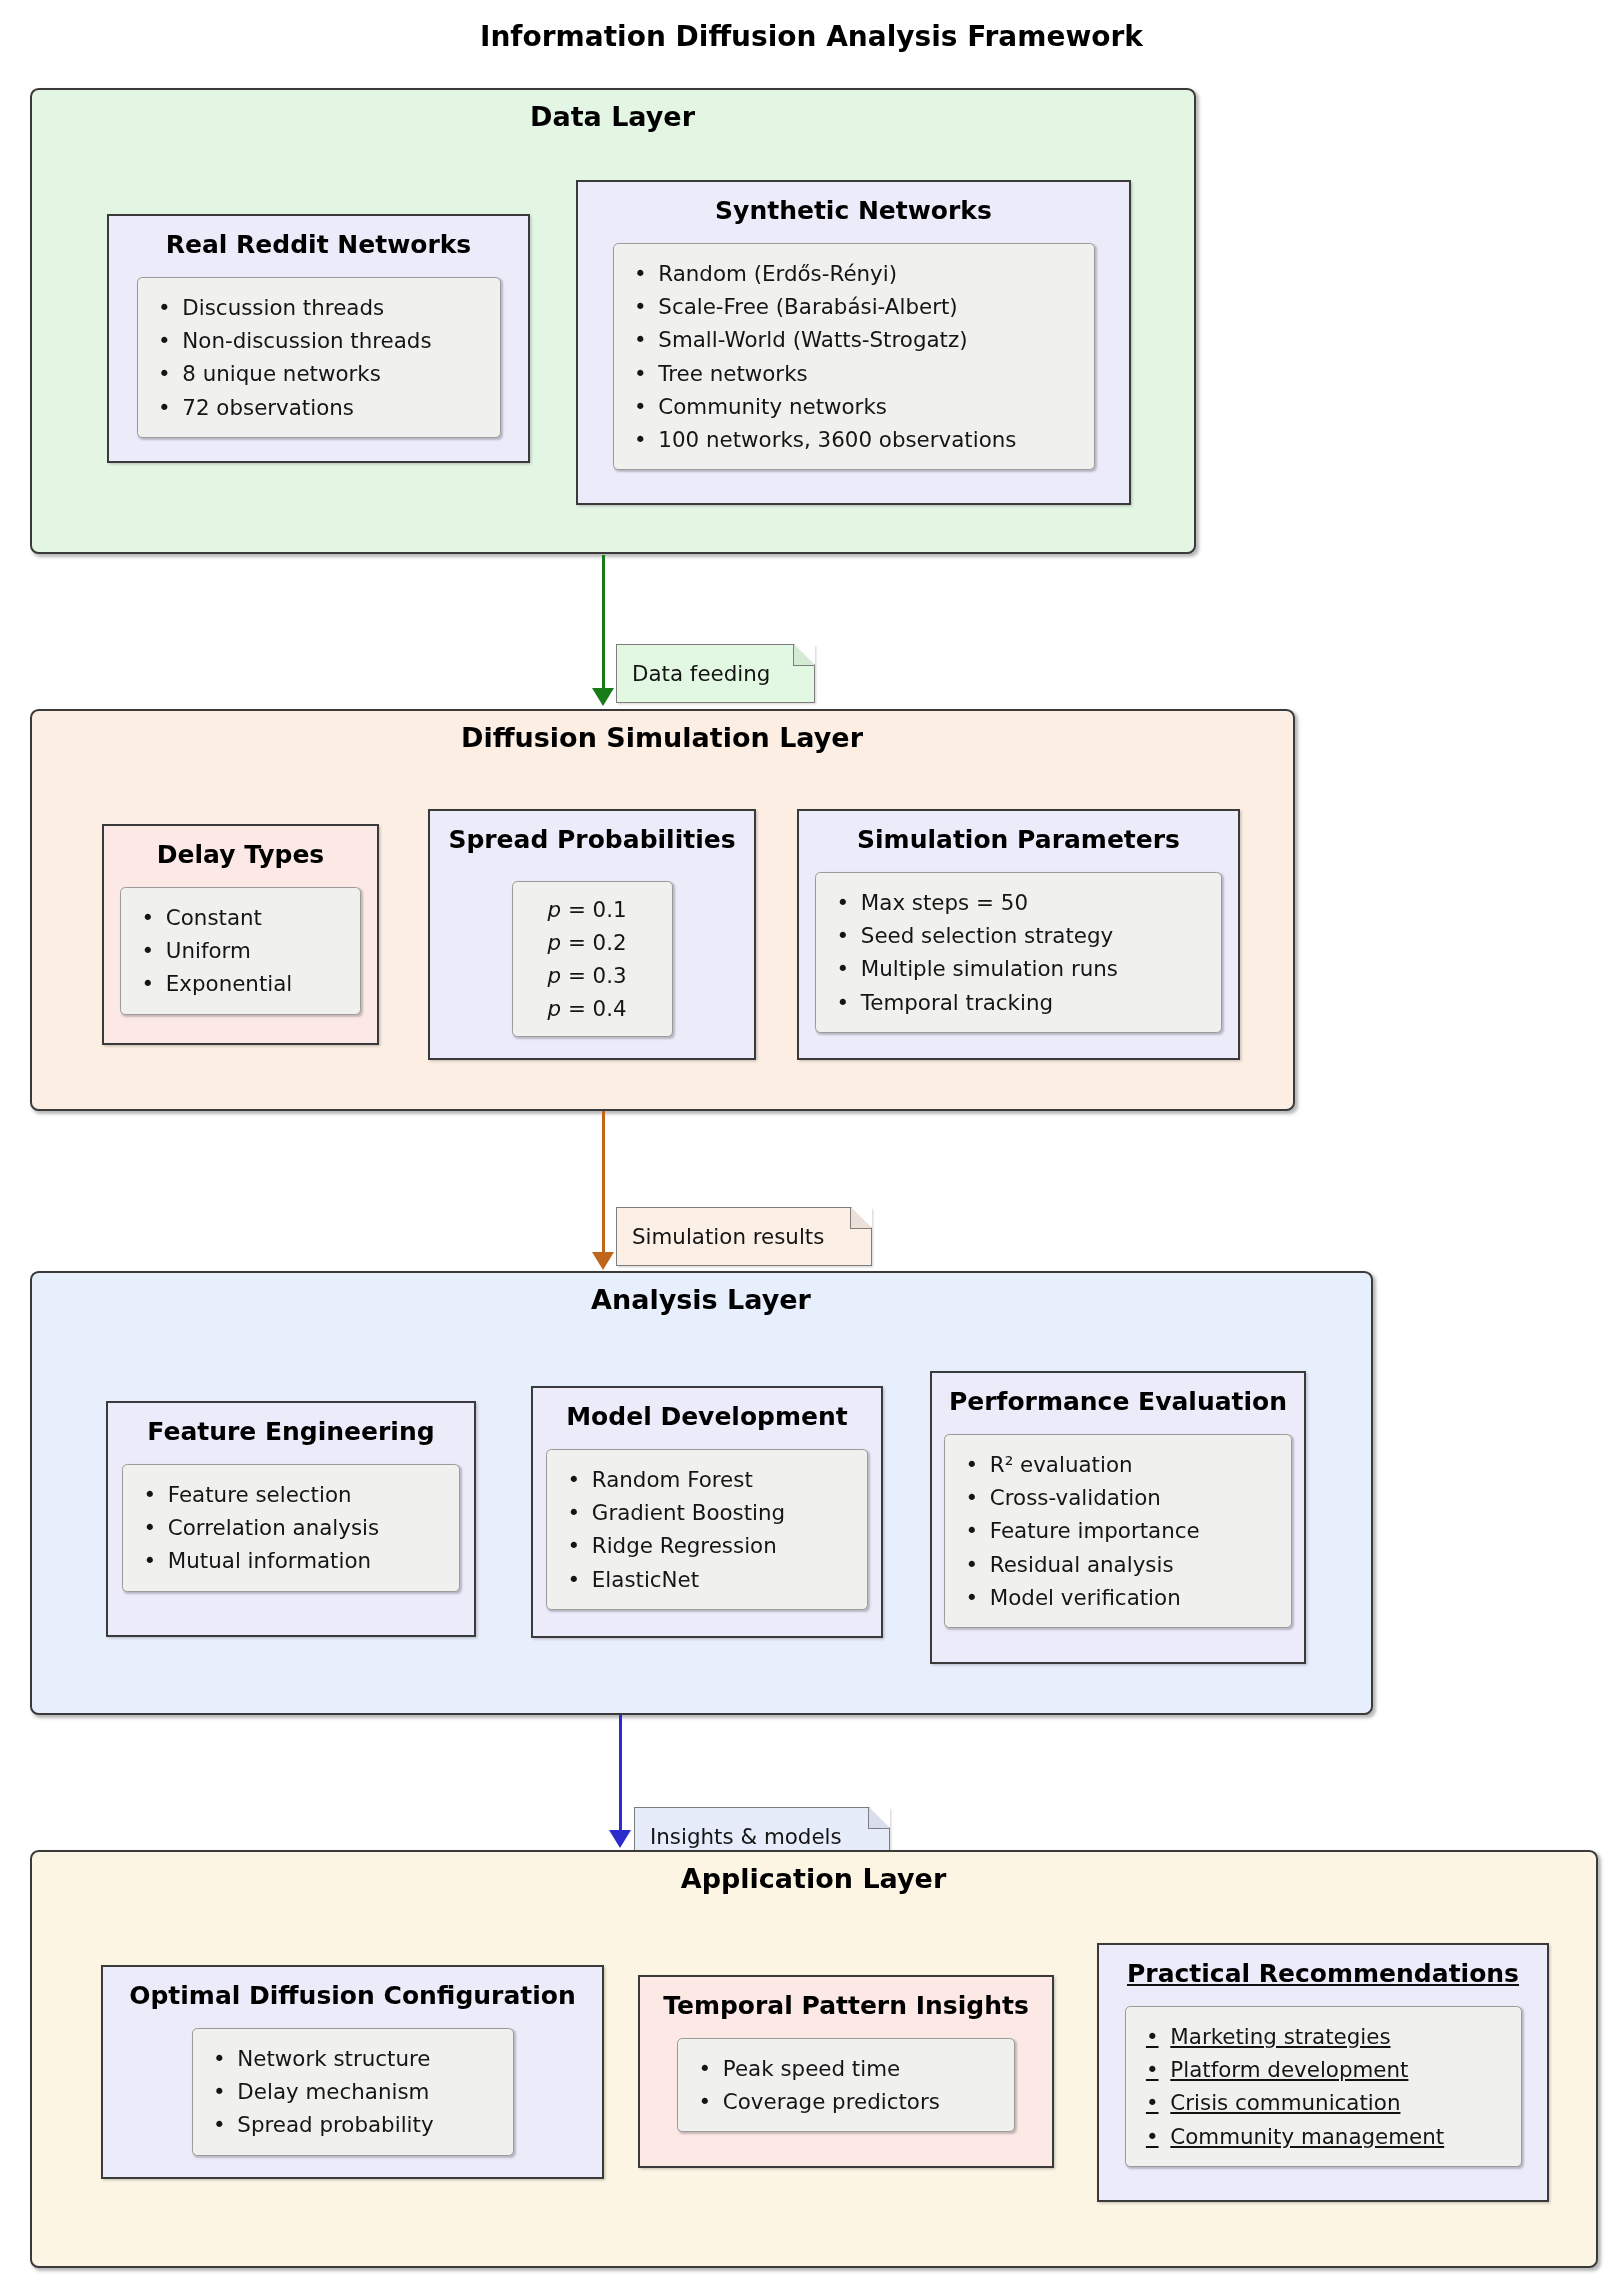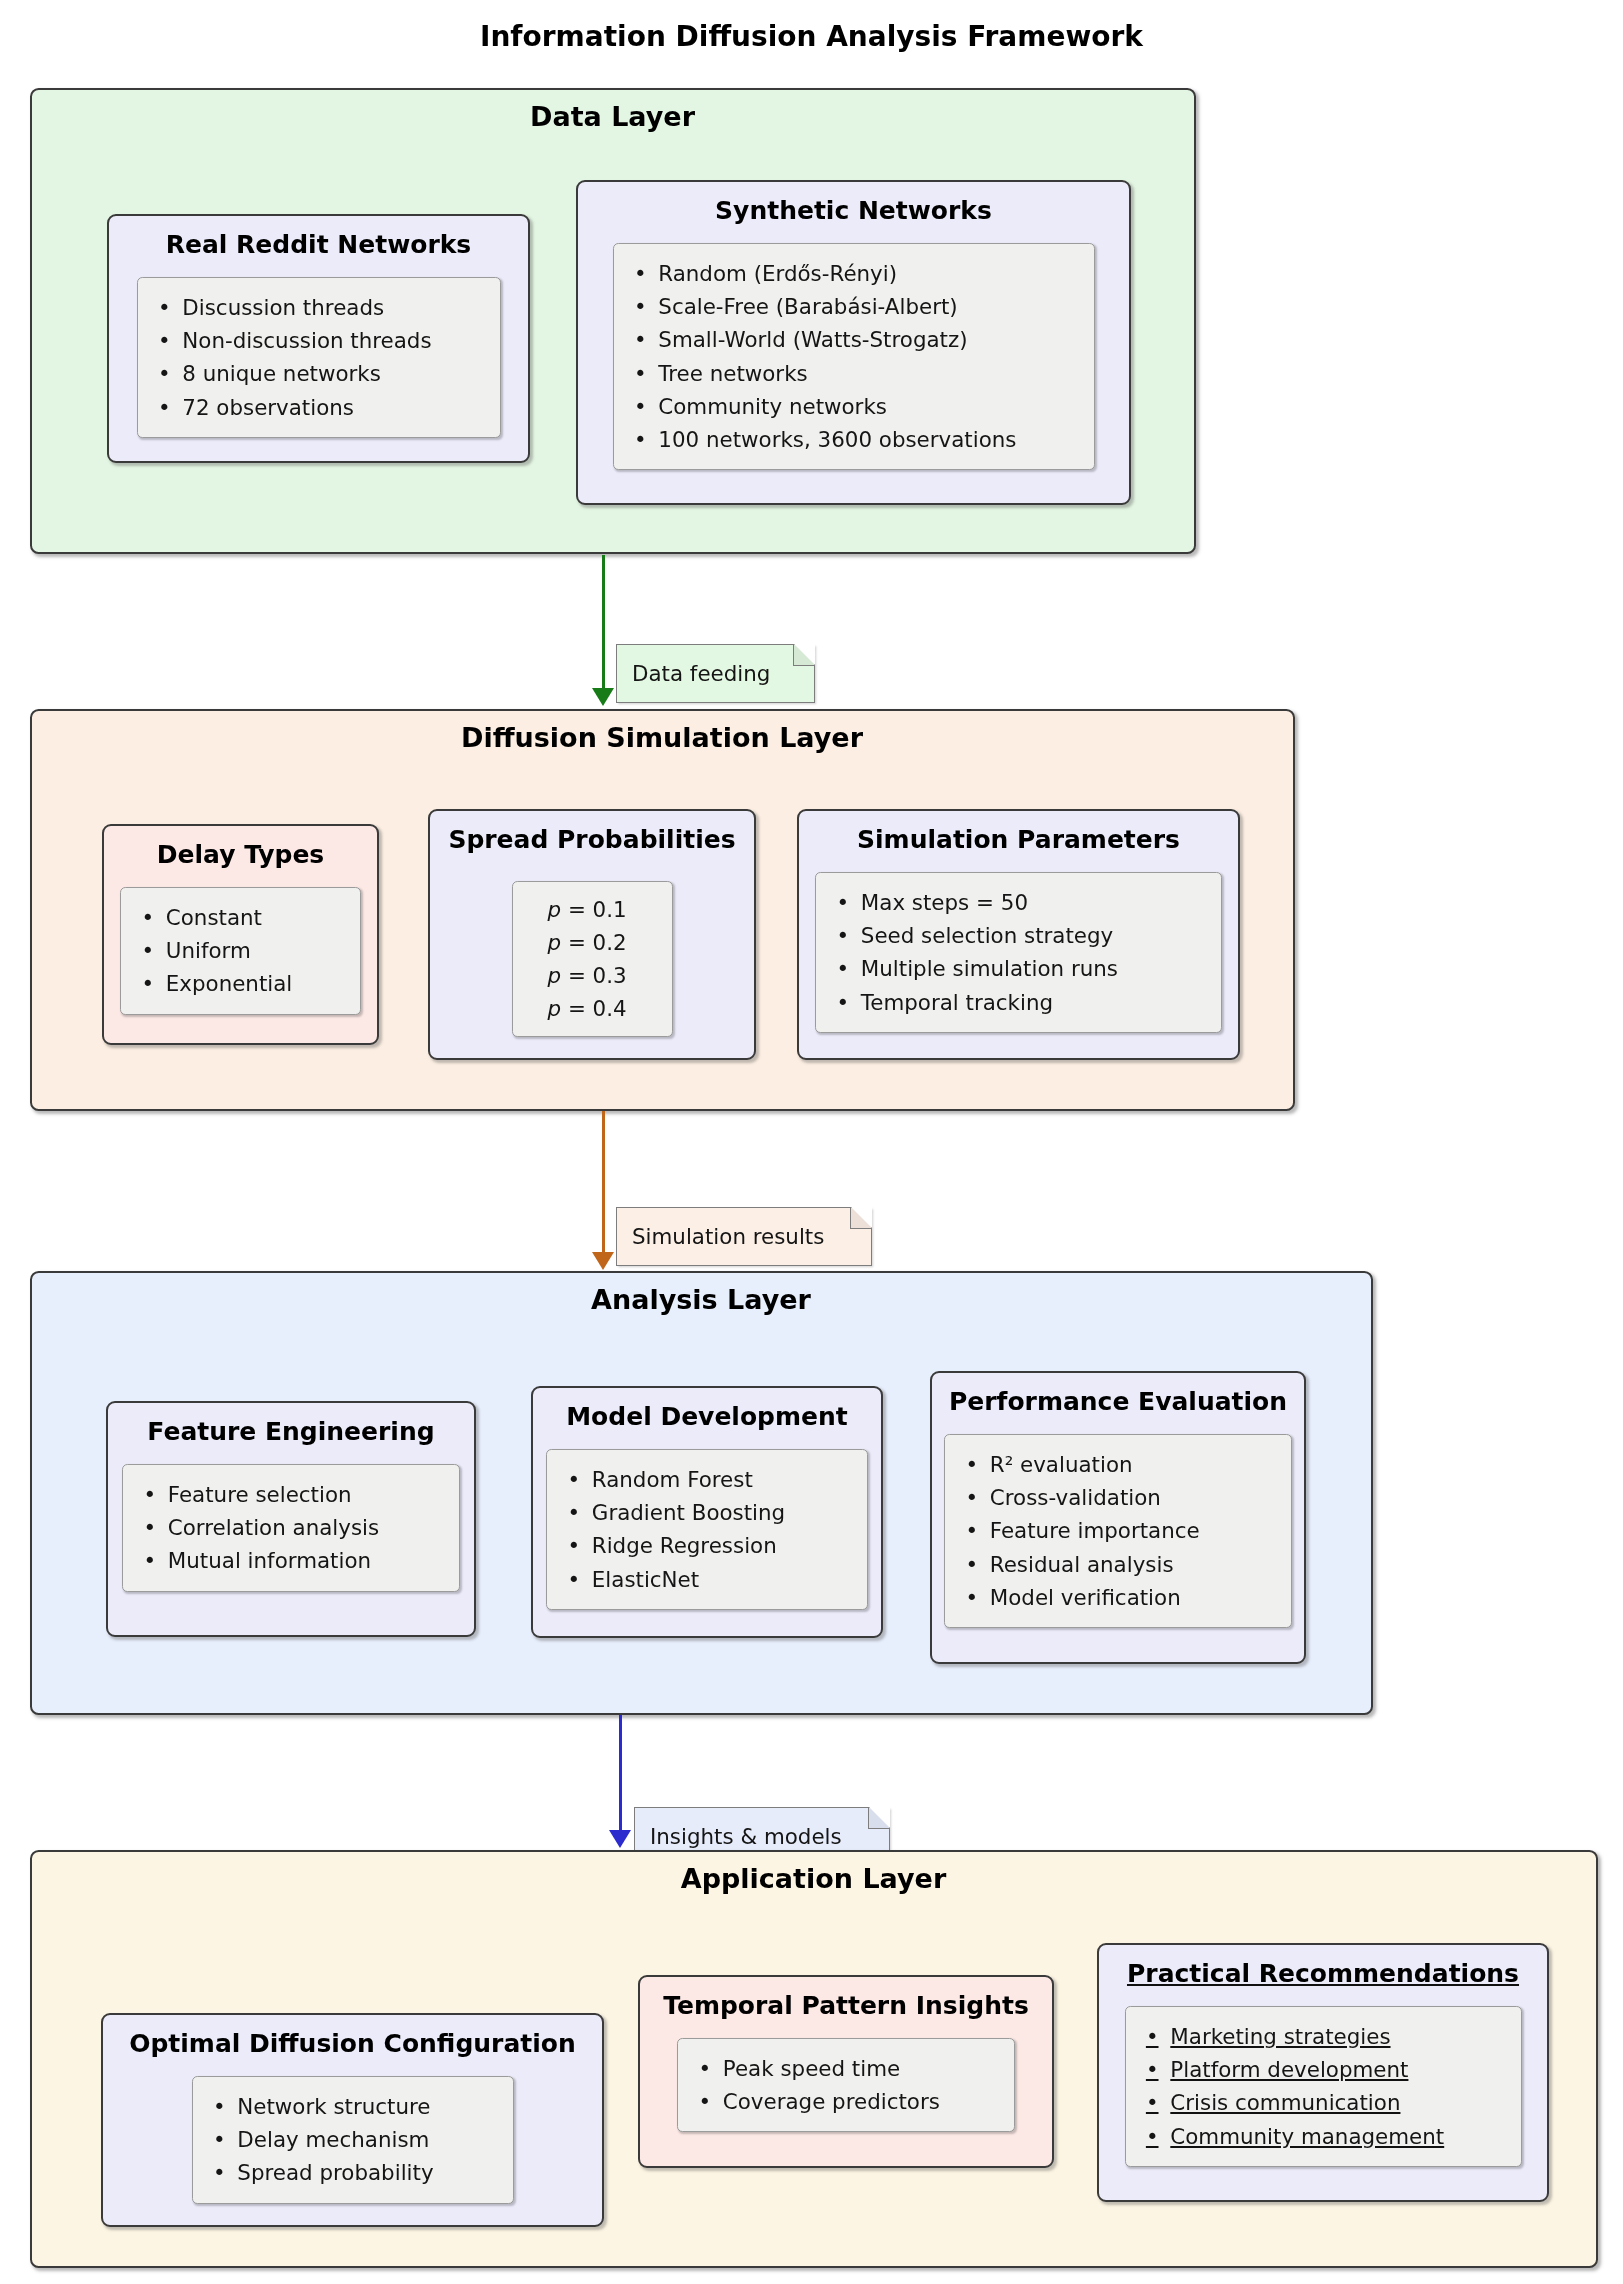--- a/index.html
+++ b/index.html
@@ -19,21 +19,21 @@
   .layer > h2 {
     padding-top: 10.7px; text-align: center;
     font-size: 27px; font-weight: 700; color: #000;
   }
   .layer-data        { background: #E3F6E3; }
   .layer-simulation  { background: #FCEEE2; }
   .layer-analysis    { background: #E7EEFC; }
   .layer-application { background: #FDF5E3; }
 
   .component {
-    position: absolute; border: 2.1px solid #3a3a3a; border-radius: 9px;
+    position: absolute; border: 2.1px solid #3a3a3a; border-radius: 0;
     box-shadow: 2.1px 2.1px 2.7px rgba(100,100,100,0.4);
   }
   .component > h3 {
     padding: 14px 5.4px 0; text-align: center;
     font-size: 25px; font-weight: 700; color: #000;
   }
   .comp-lavender { background: #EBEBFA; }
   .comp-pink     { background: #FCE9E6; }
 
   ul.listbox {
@@ -201,21 +201,21 @@
     </div>
   <div class="note note-blue" style="left:634px; top:1779px; width:256px; height:59px;">
     <span>Insights &amp; models</span>
     <span></span>
   </div>
 
   <section class="layer layer-application" style="left:29.5px; top:1850px; width:1568px; height:418px;">
     <h2>Application Layer</h2>
   </section>
 
-  <div class="component comp-lavender" style="left:101px; top:1965px; width:503px; height:214px;margin-top:48px;">
+  <div class="component comp-lavender" style="left:101px; top:1965px; width:503px; height:214px;">
     <h3>Optimal Diffusion Configuration</h3>
     <ul class="listbox bullets" style="width:322px;">
         <li>Network structure</li>
         <li>Delay mechanism</li>
         <li>Spread probability</li>
       </ul>
   </div>
 
   <div class="component comp-pink" style="left:638px; top:1975px; width:416px; height:193px;">
     <h3>Temporal Pattern Insights</h3>

